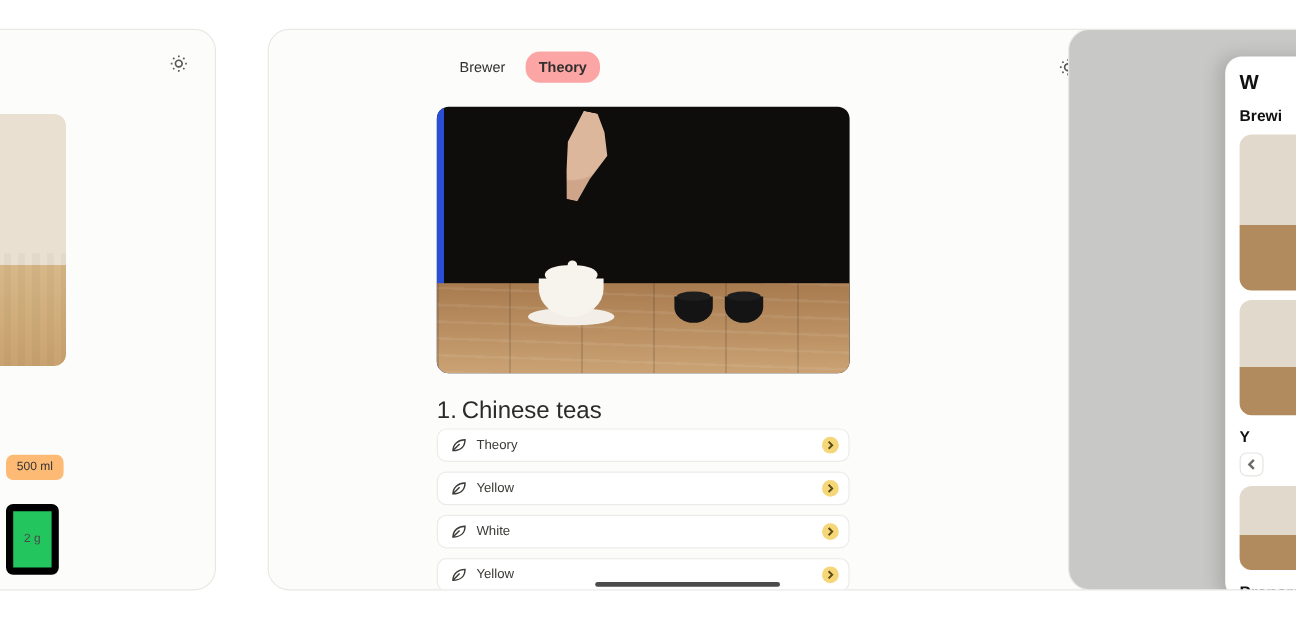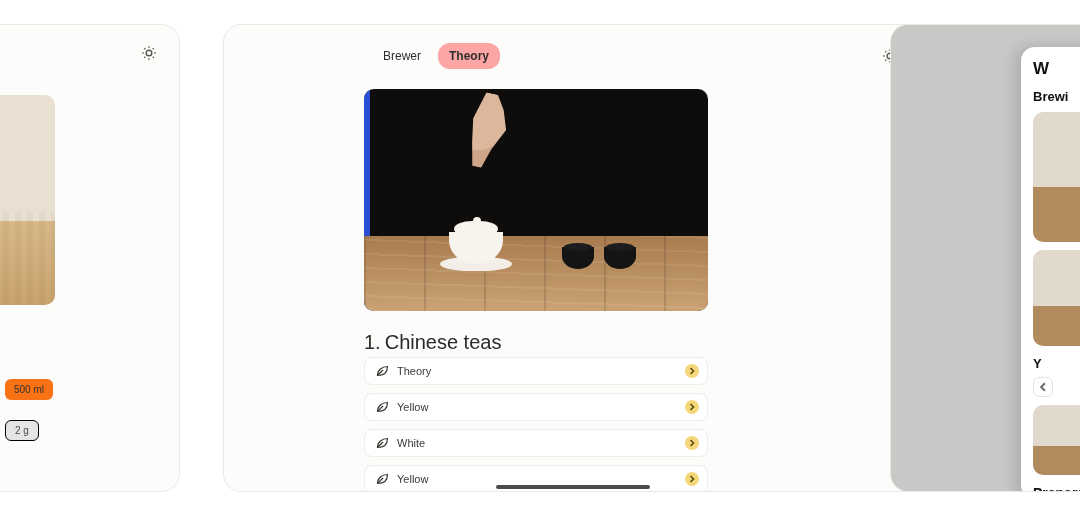--- a/index.html
+++ b/index.html
@@ -41,34 +41,34 @@
       position: relative;
       overflow: hidden;
     }
     .left-img::after{
       content:"";
       position:absolute; left:0; right:0; bottom:0; height:45%;
       background: repeating-linear-gradient(90deg, rgba(0,0,0,.03) 0 6px, rgba(0,0,0,0) 6px 12px);
     }
     .left-chips { margin-top: 74px; display: flex; flex-direction: column; gap: 20px; align-items: flex-start; padding-left: 110px;}
     .chip-yellow {
-      background: #f97316;
+      background: #fdba74;
       color: #333;
       border-radius: 6px;
       font-size: 10px;
       padding: 5px 9px;
       font-weight: 500;
     }
     .chip-box {
-      background: #e5e5e5;
-      border: 1px solid #000000;
+      background: #22c55e;
+      border: 6px solid #000000;
       color: #4a4a4a;
       border-radius: 6px;
       font-size: 10px;
-      padding: 4px 9px;
+      padding: 18px 9px;
     }
 
     
     .card-center {
       position: absolute;
       top: 24px;
       left: 223px;
       width: 700px;
       height: 468px;
       background: #fcfcfb;

